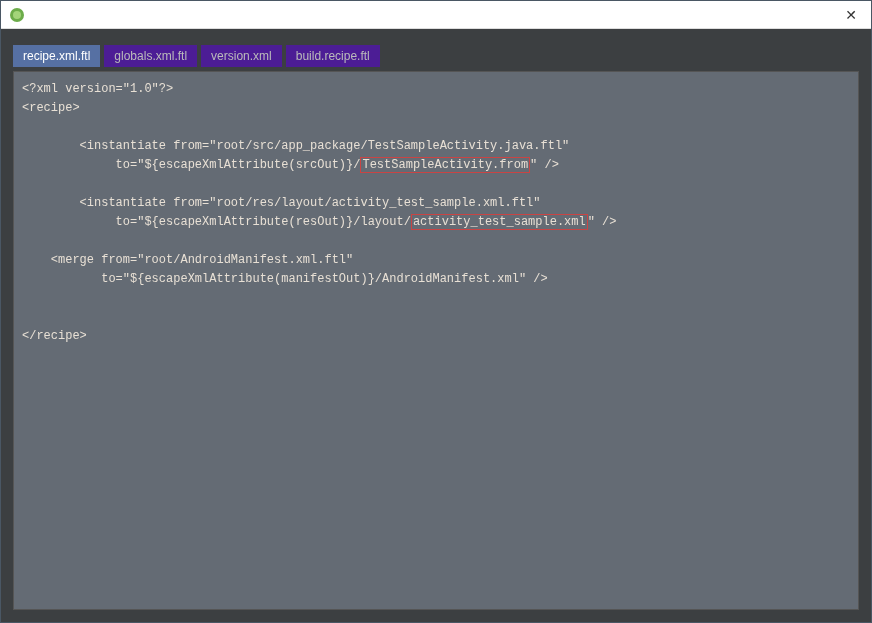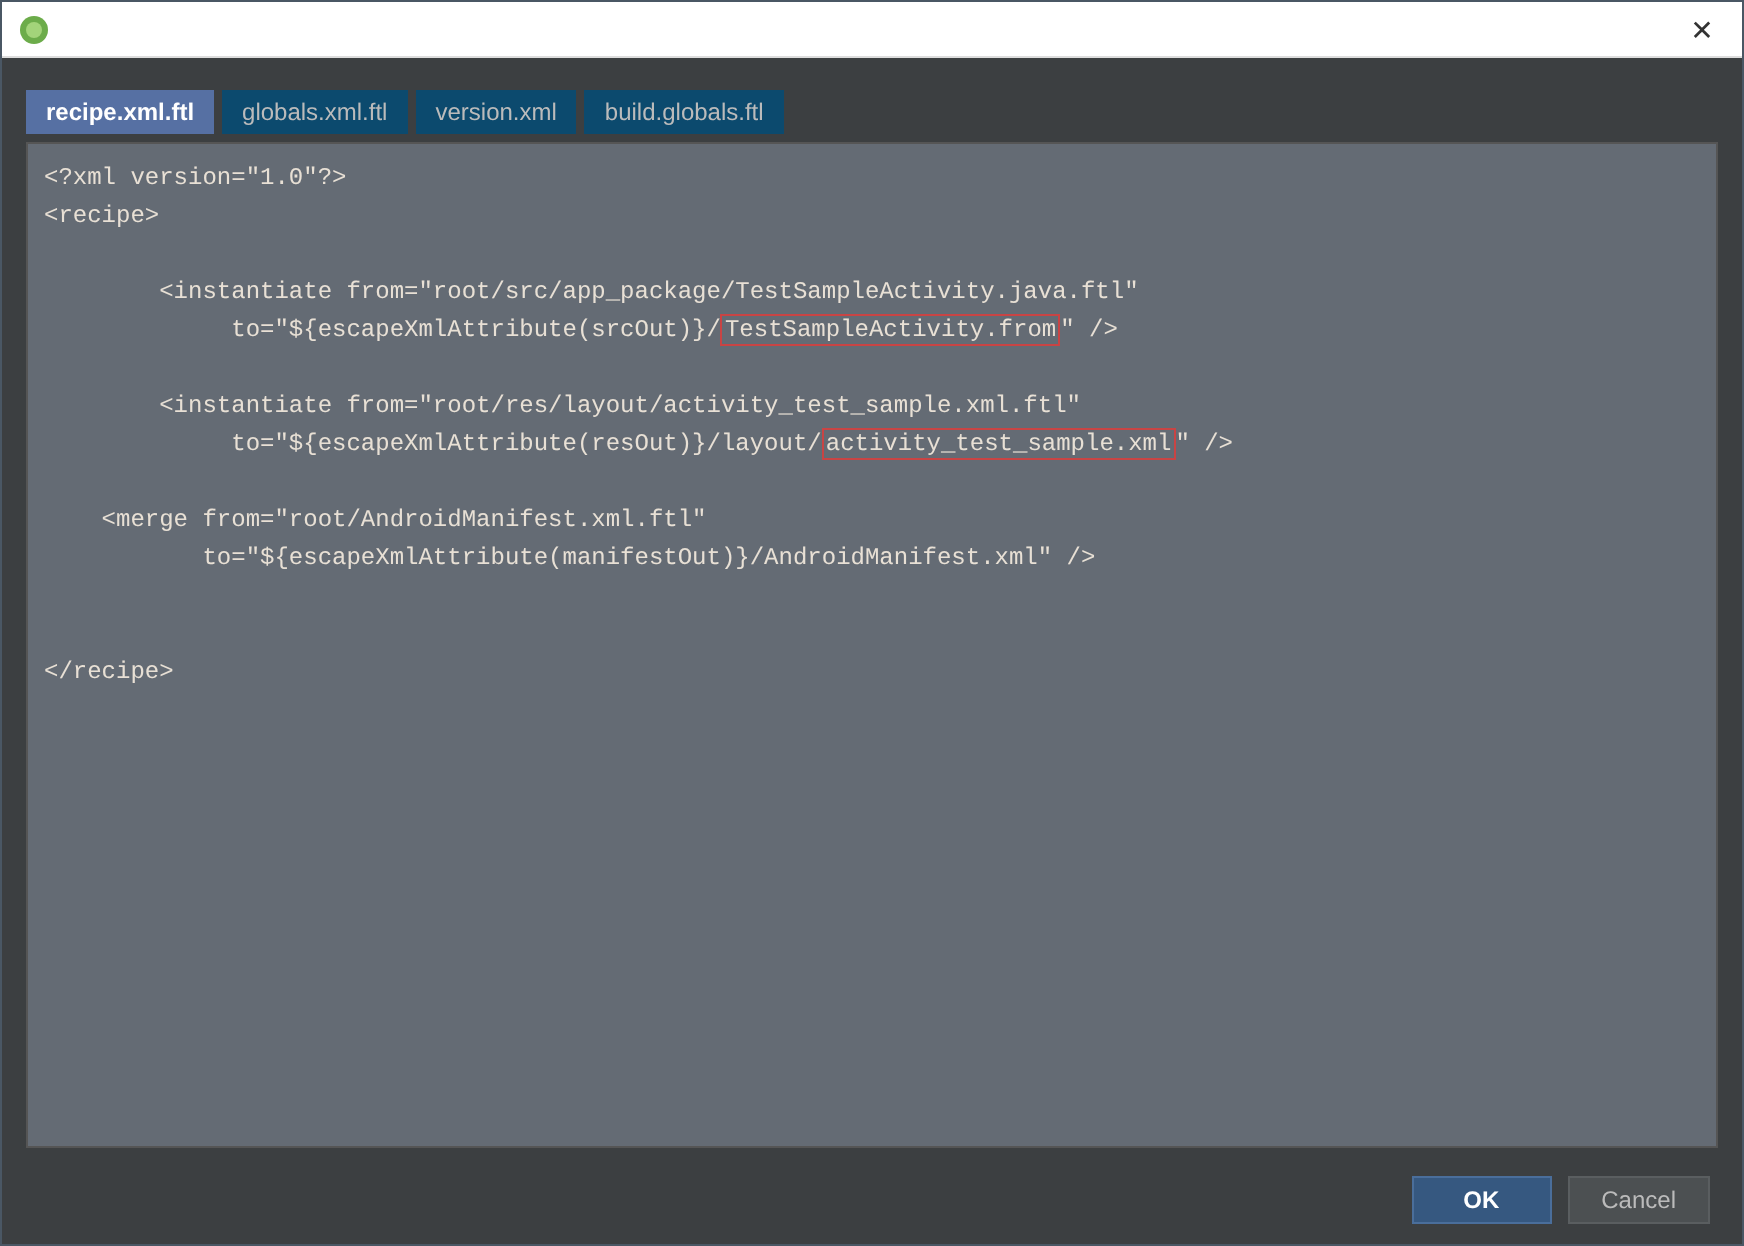--- a/index.html
+++ b/index.html
@@ -51,30 +51,29 @@
       flex-direction: column;
       padding: 8px;
     }
     .tabs {
       display: flex;
       gap: 4px;
       padding: 8px 4px 0 4px;
     }
     .tab {
       padding: 4px 10px;
-      background: #0c4a6e;
+      background: #4c1d95;
       color: #bbbbbb;
       font-size: 12px;
       cursor: pointer;
       border-radius: 0;
     }
     .tab.active {
       background: #5670a3;
       color: #ffffff;
-      font-weight: bold;
     }
     .editor {
       flex: 1;
       margin: 4px;
       background: #646b74;
       border: 1px solid #555;
       padding: 8px;
       font-family: "Courier New", monospace;
       font-size: 12px;
       line-height: 19px;
@@ -121,36 +120,32 @@
       </svg>
     </div>
     <div class="close-button">✕</div>
   </div>
 
   <div class="content">
     <div class="tabs">
       <div class="tab active">recipe.xml.ftl</div>
       <div class="tab">globals.xml.ftl</div>
       <div class="tab">version.xml</div>
-      <div class="tab">build.globals.ftl</div>
+      <div class="tab">build.recipe.ftl</div>
     </div>
 
     <div class="editor"><span>&lt;?xml version="1.0"?&gt;</span>
 <span>&lt;recipe&gt;</span>
 <span></span>
 <span>        &lt;instantiate from="root/src/app_package/TestSampleActivity.java.ftl"</span>
 <span>             to="${escapeXmlAttribute(srcOut)}/</span><span class="highlight">TestSampleActivity.from</span><span>" /&gt;</span>
 <span></span>
 <span>        &lt;instantiate from="root/res/layout/activity_test_sample.xml.ftl"</span>
 <span>             to="${escapeXmlAttribute(resOut)}/layout/</span><span class="highlight">activity_test_sample.xml</span><span>" /&gt;</span>
 <span></span>
 <span>    &lt;merge from="root/AndroidManifest.xml.ftl"</span>
 <span>           to="${escapeXmlAttribute(manifestOut)}/AndroidManifest.xml" /&gt;</span>
 <span></span>
 <span></span>
 <span>&lt;/recipe&gt;</span></div>
 
-    <div class="button-row">
-      <div class="btn primary">OK</div>
-      <div class="btn">Cancel</div>
-    </div>
   </div>
 </div>
 
 </body></html>

